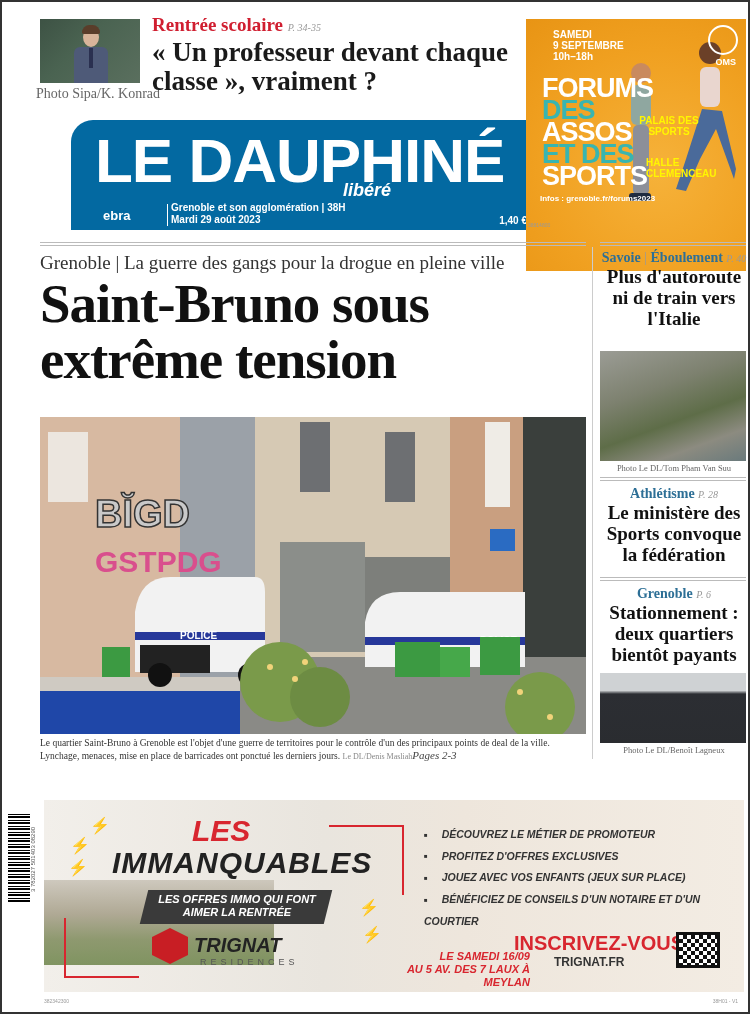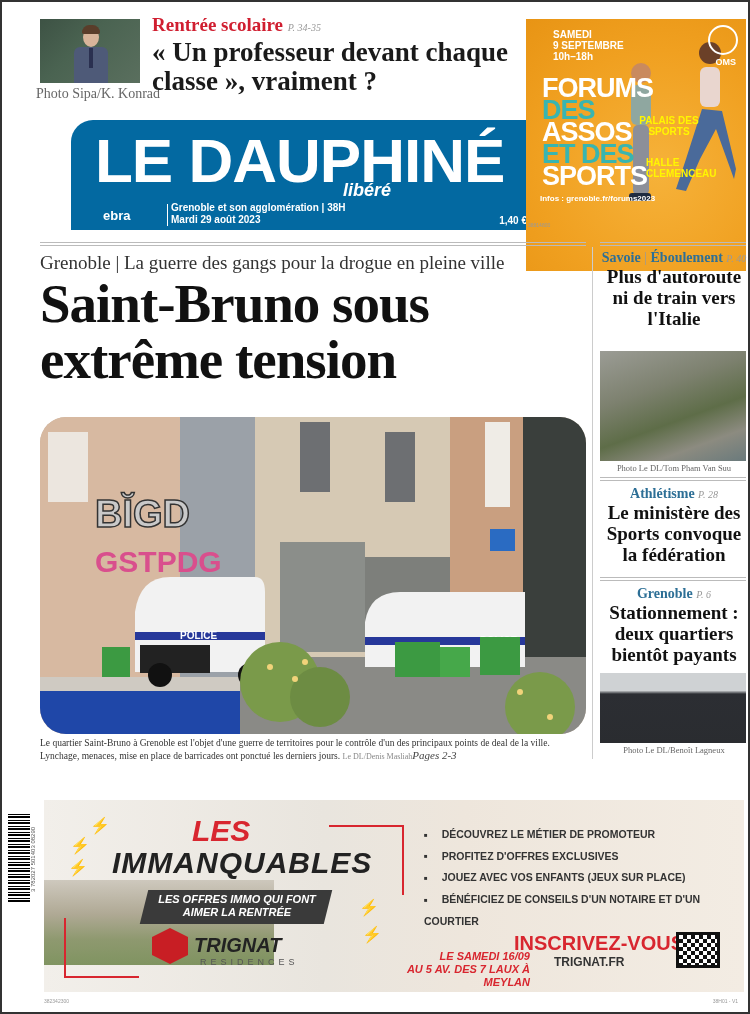--- a/index.html
+++ b/index.html
@@ -39,21 +39,21 @@
   .fa-person1 { position:absolute; left: 95px; top: 40px; width: 40px; height: 150px; }
   .fa-person2 { position:absolute; left: 150px; top: 20px; width: 60px; height: 170px; }
   .ad-code { font-family: "Liberation Sans", sans-serif; font-size: 5px; color: #999; }
 
   
   .double-rule { height: 4px; border-top: 1px solid #bbb; border-bottom: 1px solid #bbb; }
 
   
   .main-kicker { left: 38px; top: 250px; font-size: 19px; color: #333; }
   .main-title { left: 38px; top: 274px; width: 550px; font-size: 55px; line-height: 56px; font-weight: bold; color: #111; letter-spacing: -1px; }
-  .main-photo { left: 38px; top: 415px; width: 546px; height: 317px; background: #c9b7a4; overflow: hidden; border-radius: 26px; }
+  .main-photo { left: 38px; top: 415px; width: 546px; height: 317px; background: #c9b7a4; overflow: hidden; }
   .main-caption { left: 38px; top: 735px; width: 550px; font-size: 9.5px; line-height: 12px; color: #333; }
   .main-caption .credit { color: #888; font-size: 8px; }
   .main-caption .pages { font-style: italic; font-size: 11px; color: #444; }
 
   
   .col-sep { left: 590px; top: 245px; width: 1px; height: 512px; background: #ccc; }
   .side-block { left: 598px; width: 148px; text-align: center; }
   .side-kicker { font-size: 14px; font-weight: bold; color: #2d6f96; }
   .side-kicker .pg { font-size: 10px; font-style: italic; font-weight: normal; color: #999; }
   .side-kicker .bar { color: #999; font-weight: normal; }
@@ -67,21 +67,21 @@
   .immo-ad { left: 42px; top: 798px; width: 700px; height: 192px; background: linear-gradient(90deg,#f2efea 0%,#e9e5de 40%,#eee6dc 60%,#f3ece3 100%); overflow: hidden; font-family: "Liberation Sans", sans-serif; }
   .ia-landscape { position:absolute; left: 0; top: 80px; width: 230px; height: 85px; background: linear-gradient(180deg,#c8c2b6 0%,#a49d86 40%,#7d8a5a 70%,#6c8449 100%); opacity: .85; }
   .ia-les { position:absolute; left: 148px; top: 14px; color: #d8262f; font-size: 30px; font-weight: bold; font-style: italic; }
   .ia-imm { position:absolute; left: 68px; top: 46px; color: #222; font-size: 30px; font-weight: bold; font-style: italic; letter-spacing: 1px; }
   .ia-banner { position:absolute; left: 100px; top: 90px; width: 184px; height: 34px; background: #3a3a3a; transform: skewX(-14deg); }
   .ia-banner-text { position:absolute; left: 98px; top: 93px; width: 190px; color:#fff; font-size: 11px; font-weight: bold; font-style: italic; text-align:center; line-height: 13px; }
   .ia-logo { position:absolute; left: 108px; top: 128px; width: 36px; height: 36px; background:#c81e24; clip-path: polygon(50% 0,100% 25%,100% 75%,50% 100%,0 75%,0 25%); }
   .ia-brand { position:absolute; left: 150px; top: 134px; color:#222; font-size: 20px; font-weight: bold; font-style: italic; }
   .ia-brand-sub { position:absolute; left: 156px; top: 157px; color:#555; font-size: 9px; letter-spacing: 4px; }
   .ia-date { position:absolute; left: 316px; top: 150px; color:#d8262f; font-size: 11px; font-weight: bold; font-style: italic; text-align:right; line-height: 13px; width: 170px; }
-  .ia-list { position:absolute; left: 380px; top: 24px; list-style: none; }
+  .ia-list { position:absolute; left: 380px; top: 24px; list-style: none; font-style: italic; }
   .ia-list li { font-size: 10.5px; font-weight: bold; color:#333; line-height: 21px; }
   .ia-list li::before { content: "■"; font-size: 6px; margin-right: 14px; vertical-align: middle; }
   .ia-cta { position:absolute; left: 470px; top: 132px; color:#d8262f; font-size: 20px; font-weight: bold; }
   .ia-url { position:absolute; left: 510px; top: 155px; color:#333; font-size: 12px; font-weight: bold; }
   .ia-qr { position:absolute; left: 632px; top: 132px; width: 44px; height: 36px; background: repeating-conic-gradient(#111 0 25%, #fff 0 50%) 0 0/8px 8px; border: 3px solid #111; }
   .ia-redline { position:absolute; background:#d8262f; }
   .bolt { position:absolute; color:#d8262f; font-size: 16px; }
   .bottom-code-l { left: 42px; top: 996px; }
   .bottom-code-r { right: 10px; top: 996px; }
 </style>

